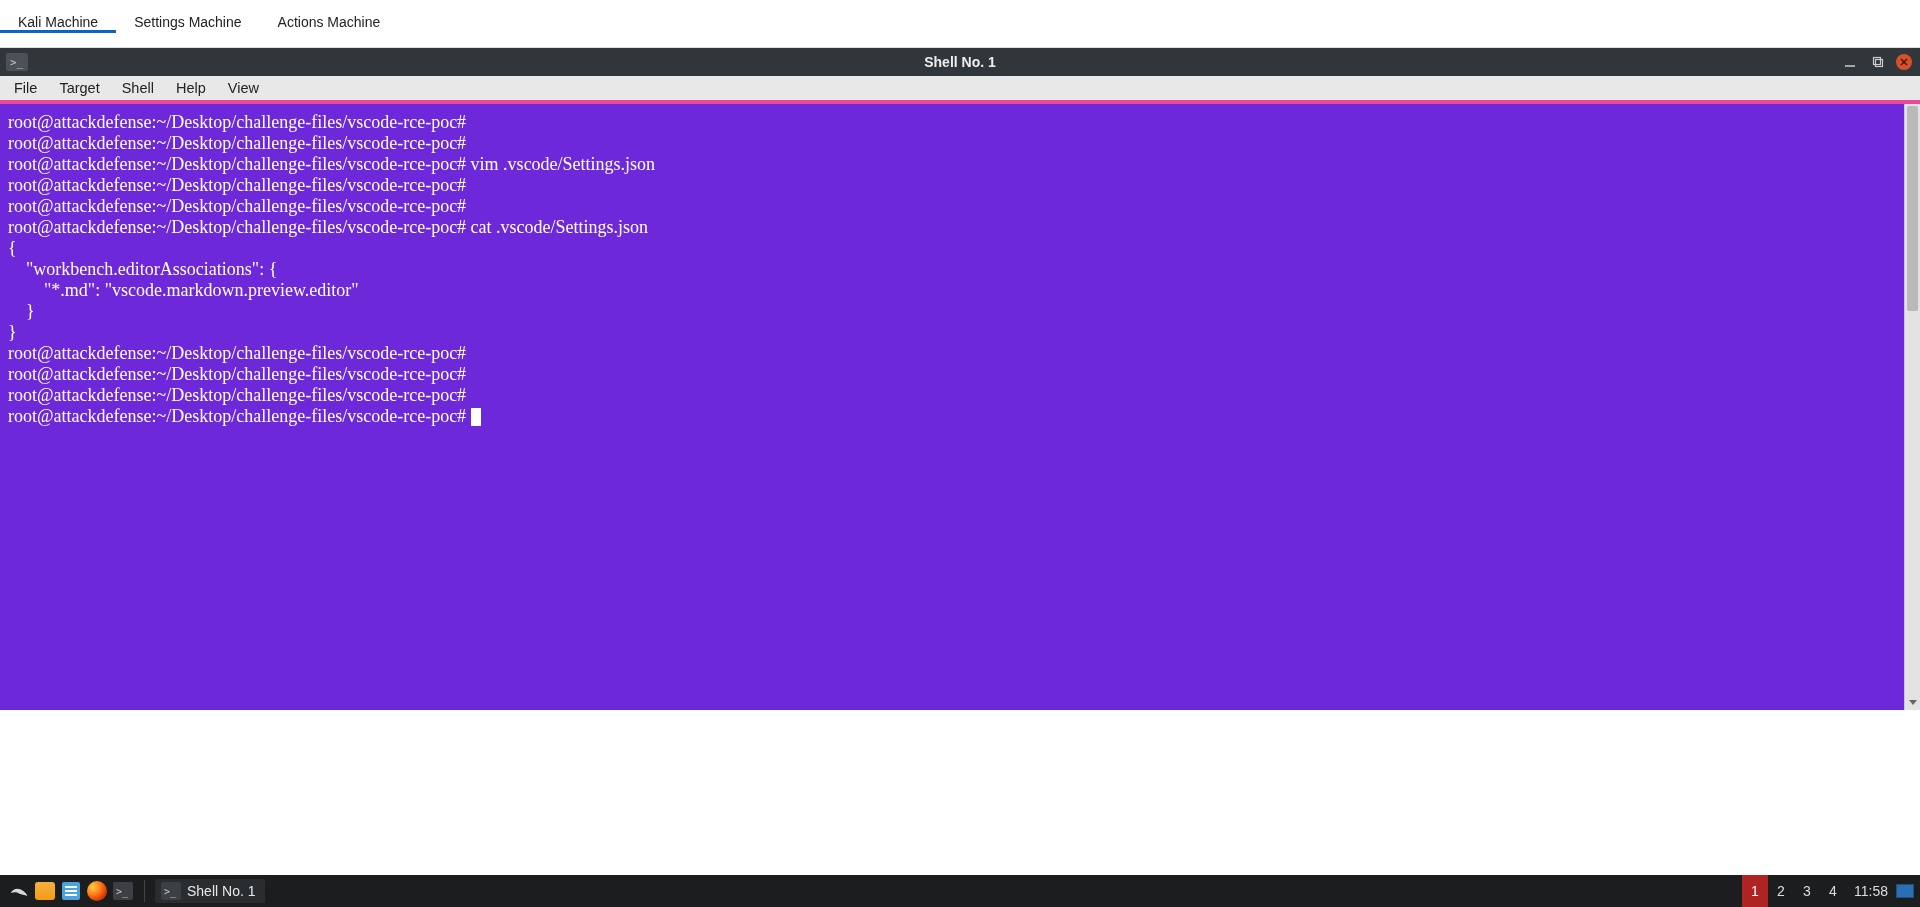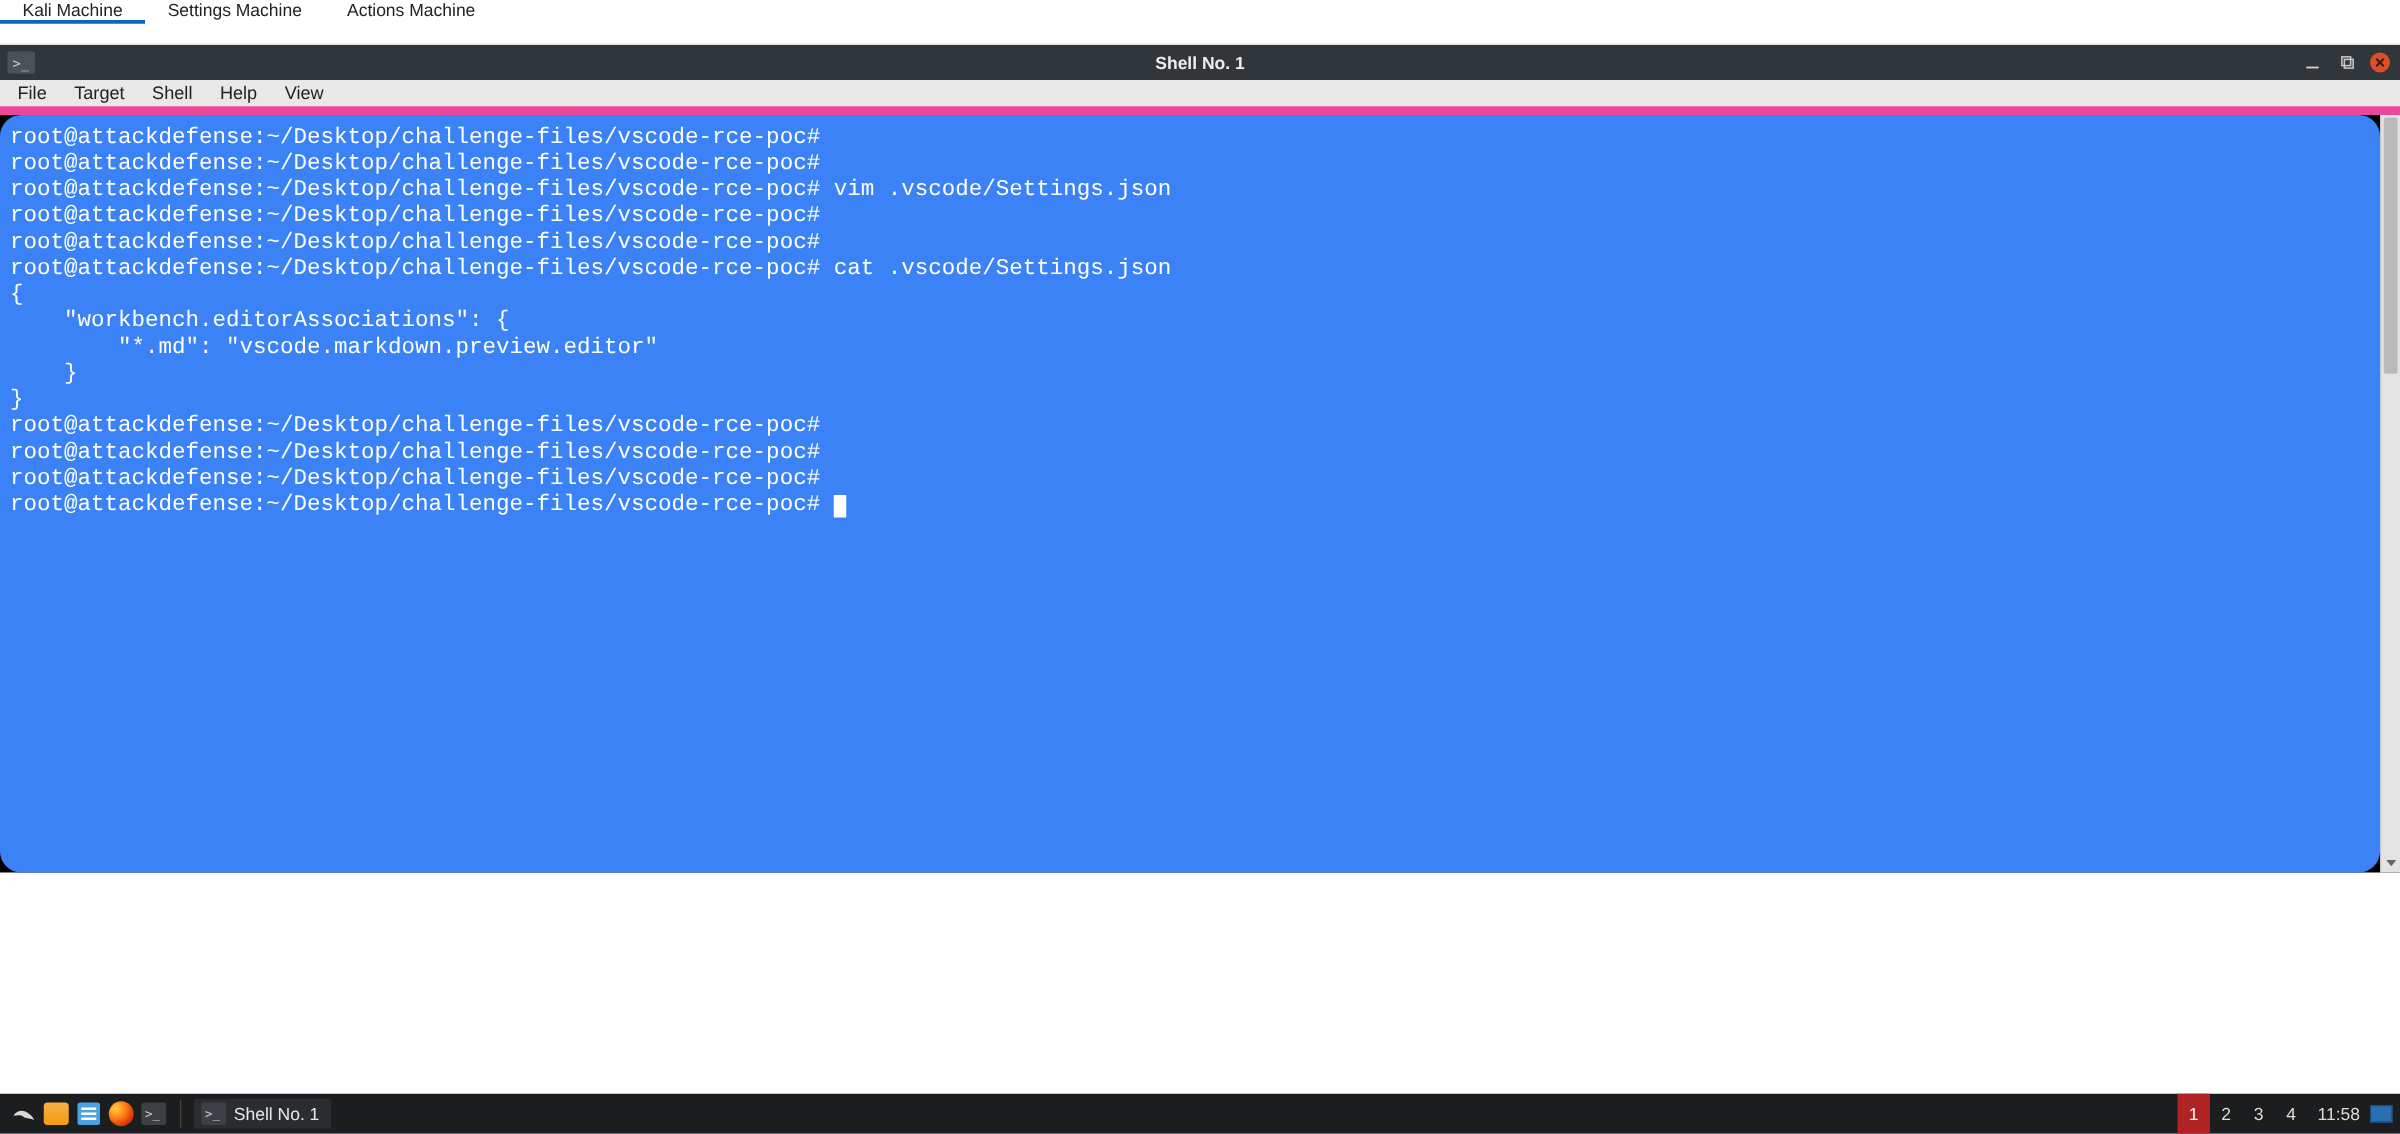--- a/index.html
+++ b/index.html
@@ -5,24 +5,24 @@
   * { margin: 0; padding: 0; box-sizing: border-box; }
   body {
     font-family: -apple-system, BlinkMacSystemFont, "Segoe UI", Arial, sans-serif;
     width: 1920px;
     height: 907px;
     overflow: hidden;
     background: #fff;
     position: relative;
   }
   .top-tabs {
-    height: 36px;
+    height: 48px;
     background: #ffffff;
     display: flex;
-    align-items: flex-start;
+    align-items: center;
     border-bottom: 1px solid #ddd;
   }
   .top-tab {
     padding: 0 18px;
     display: flex;
     align-items: center;
     font-size: 14px;
     color: #222;
     cursor: pointer;
     border-bottom: 3px solid transparent;
@@ -93,44 +93,43 @@
     color: #3a1a10;
     font-size: 11px;
   }
   .menubar {
     height: 28px;
     background: #e8e8e8;
     display: flex;
     align-items: center;
     padding: 0 4px;
     gap: 2px;
-    border-bottom: 7px solid #ec4899;
+    border-bottom: 4px solid #ec4899;
   }
   .menu-item {
     padding: 4px 10px;
     font-size: 14.5px;
     color: #222;
     cursor: pointer;
   }
   .terminal-wrap {
     display: flex;
     height: 606px;
     background: #000;
   }
   .terminal {
     flex: 1;
-    background: #3b82f6;
+    background: #6d28d9;
     color: #fff;
-    font-family: Liberation Mono, monospace;
+    font-family: Liberation Serif, serif;
     font-size: 18px;
     line-height: 21px;
     padding: 8px 4px 4px 8px;
     white-space: pre;
     overflow: hidden;
-    border-radius: 17px;
   }
   .scrollbar-v {
     width: 16px;
     background: #e3e3e3;
     position: relative;
     border-left: 1px solid #c8c8c8;
   }
   .scroll-thumb {
     position: absolute;
     top: 2px;

